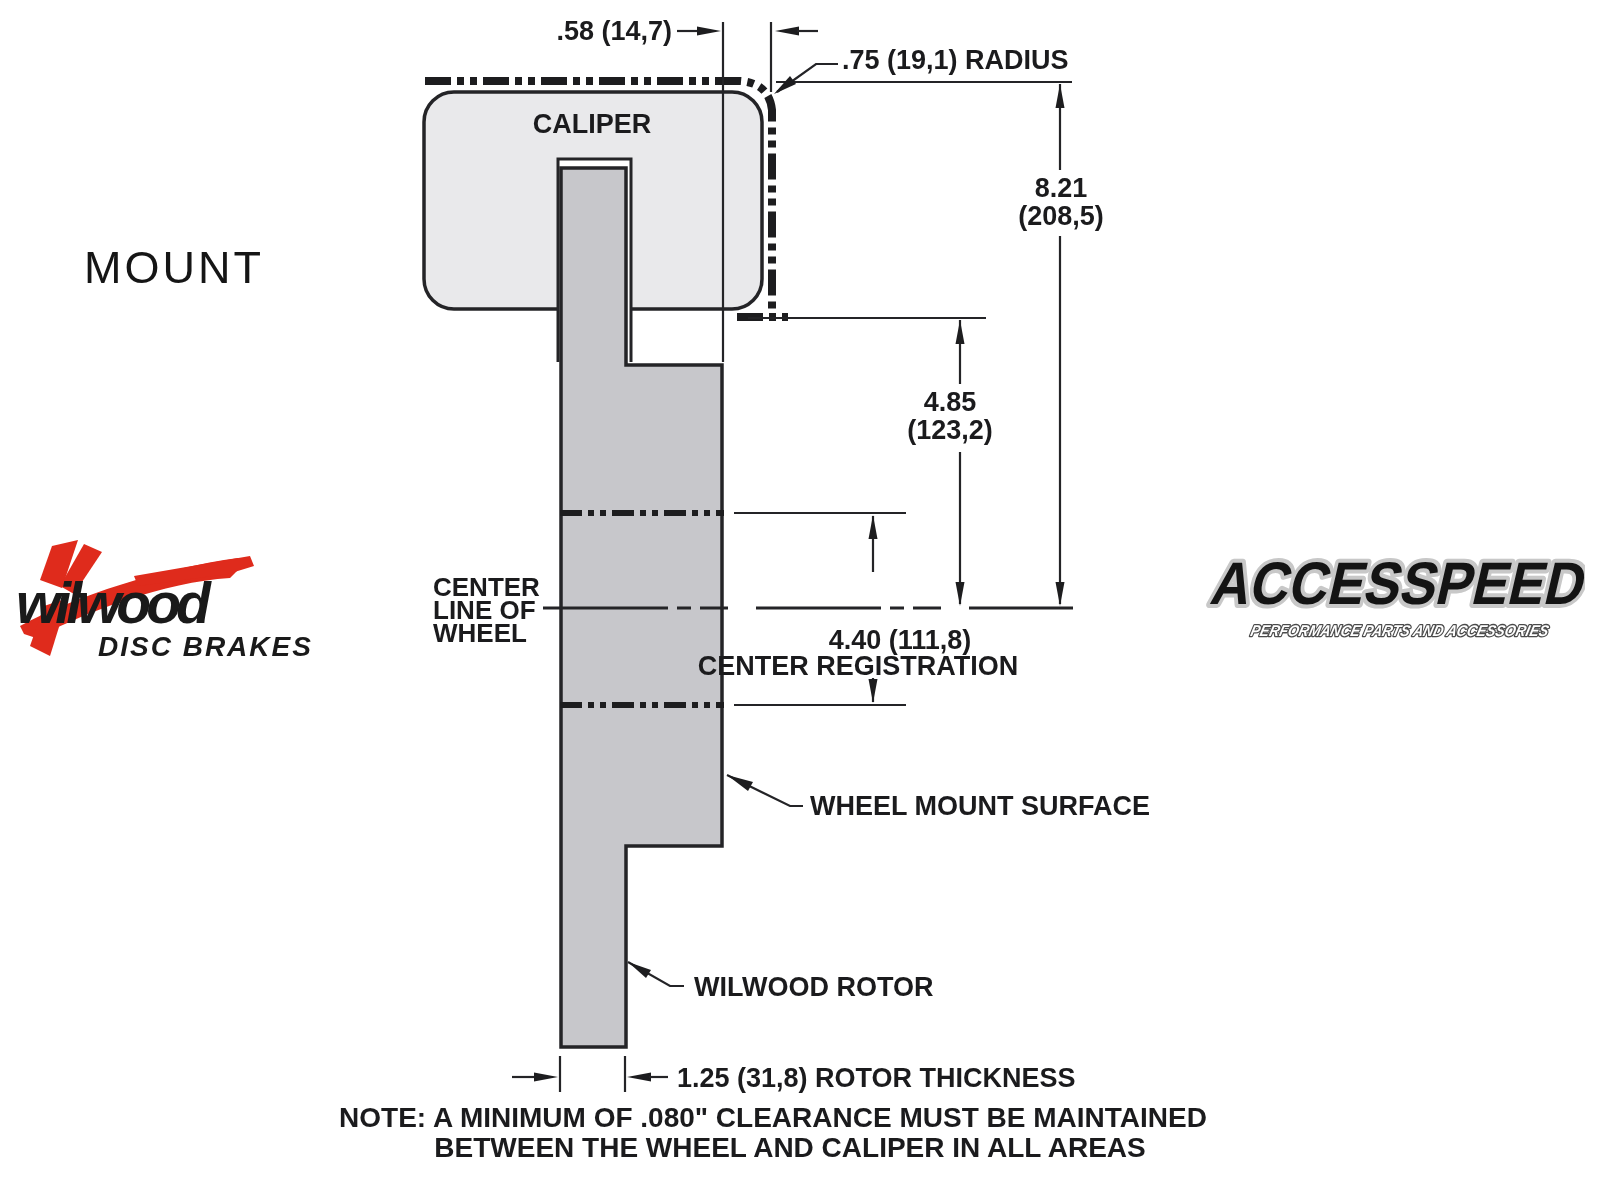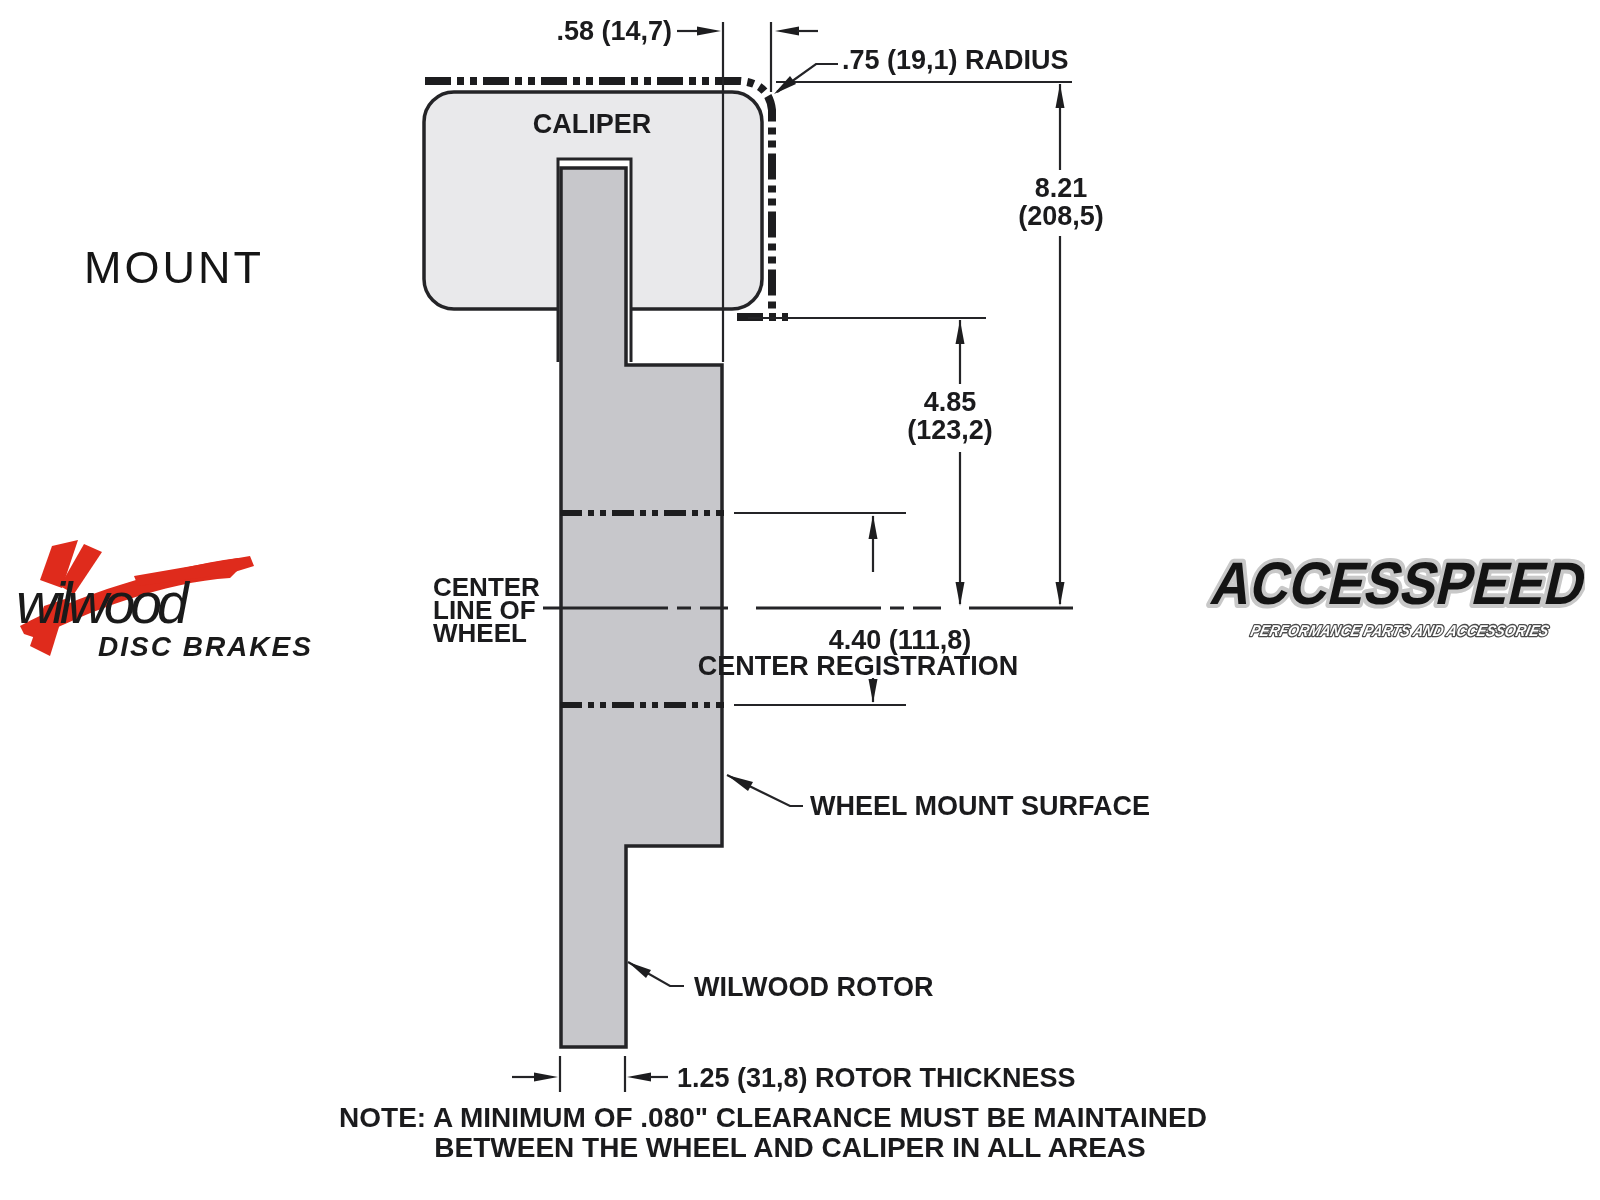--- a/index.html
+++ b/index.html
@@ -15,21 +15,21 @@
   .thin{fill:none;stroke:#242427;stroke-width:2.2;}
   .dim{fill:none;stroke:#242427;stroke-width:2.2;}
   .phantom{fill:none;stroke:#1d1d1f;stroke-width:8;stroke-dasharray:26 6 7 6 7 6;}
   .phantom-mid{fill:none;stroke:#1d1d1f;stroke-width:6;stroke-dasharray:22 6 6 6 6 6;}
   .cline{fill:none;stroke:#242427;stroke-width:3;stroke-dasharray:125 9 14 9 28 28;}
   .ah{fill:#1d1d1f;stroke:none;}
   
   #front-label{left:84px;top:242px;font-size:45px;font-weight:500;letter-spacing:3px;color:#151515;}
   
   #wilwood-logo{left:14px;top:534px;width:310px;height:130px;}
-  #wilwood-script{left:2px;top:36px;font-size:57px;font-weight:normal;font-style:italic;letter-spacing:-5px;color:#1a1a1a;white-space:nowrap;}
+  #wilwood-script{left:2px;top:36px;font-size:57px;font-weight:bold;font-style:italic;letter-spacing:-5px;color:#1a1a1a;white-space:nowrap;}
   #wilwood-sub{left:84px;top:97px;font-size:28px;font-weight:800;font-style:italic;letter-spacing:2px;color:#1a1a1a;white-space:nowrap;}
   
   #accesspeed-logo{left:1200px;top:532px;width:385px;height:115px;}
 </style>
 </head>
 <body>
 
 <div class="abs" id="front-label">MOUNT</div>
 
 <svg class="abs" style="left:0;top:0;" width="1600" height="1200" viewBox="0 0 1600 1200">

